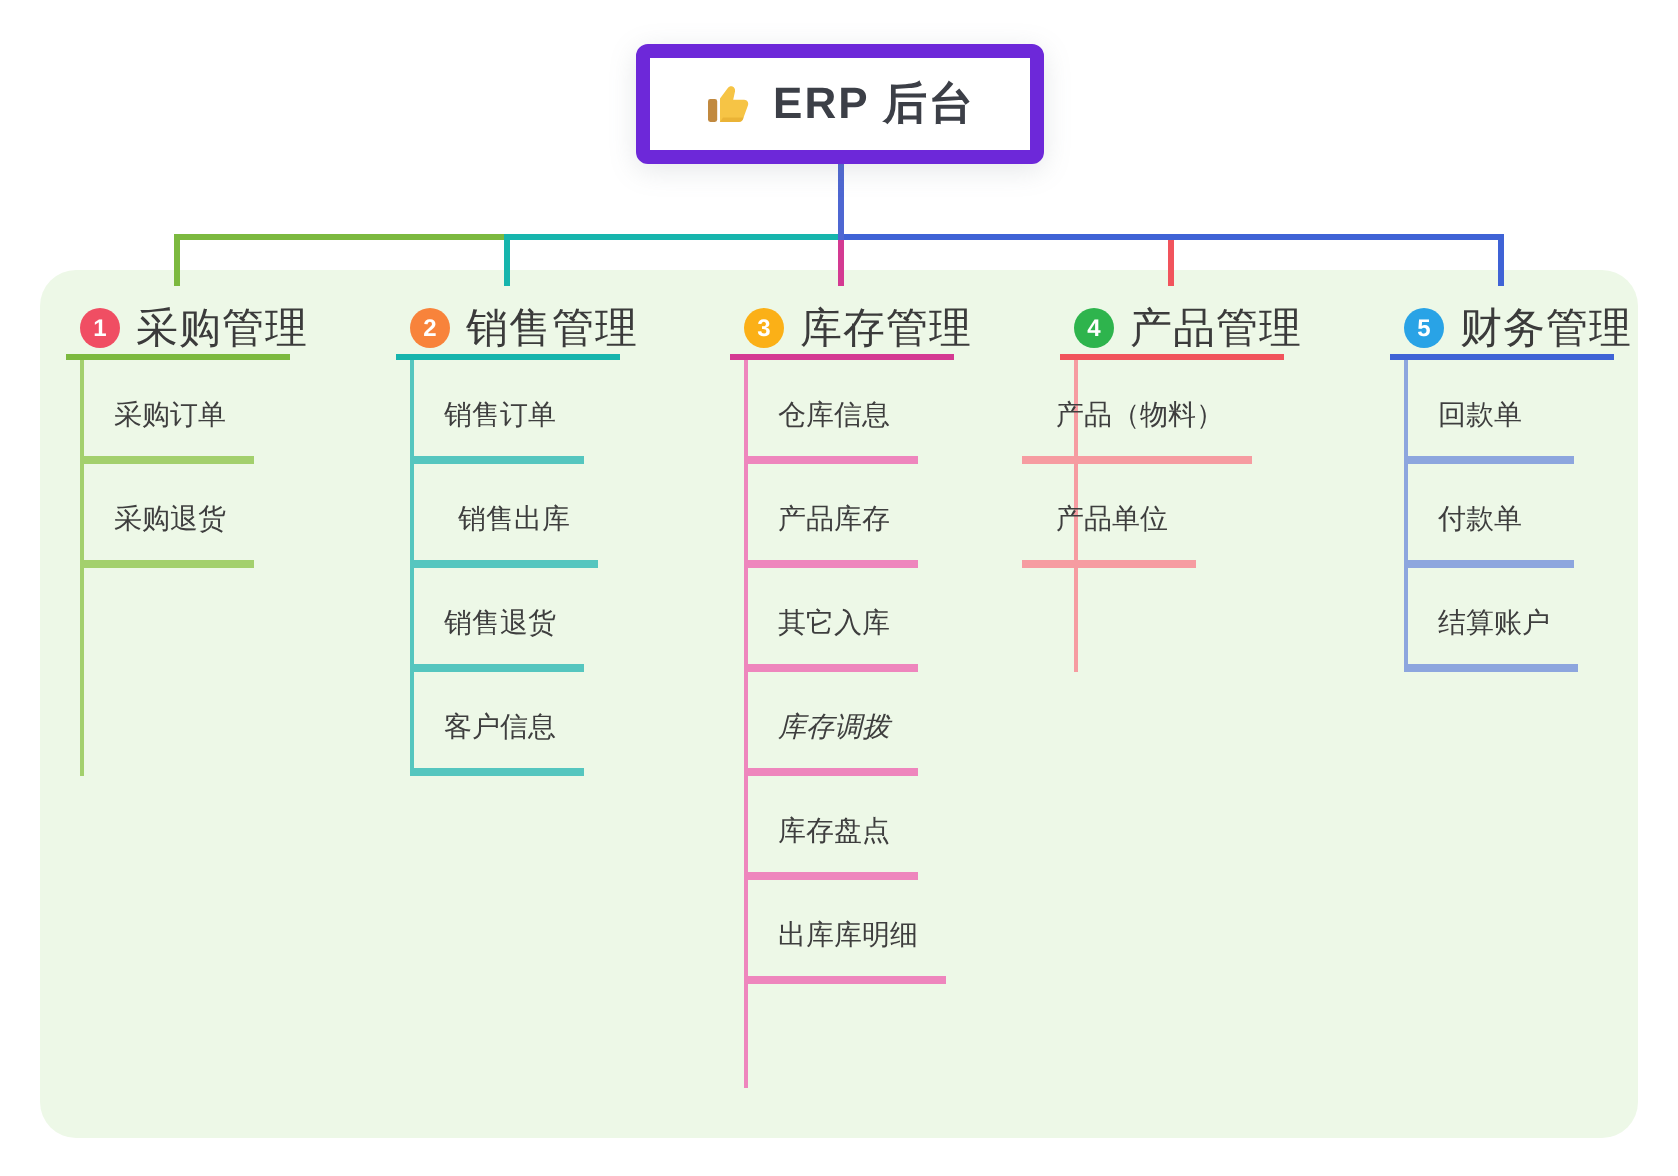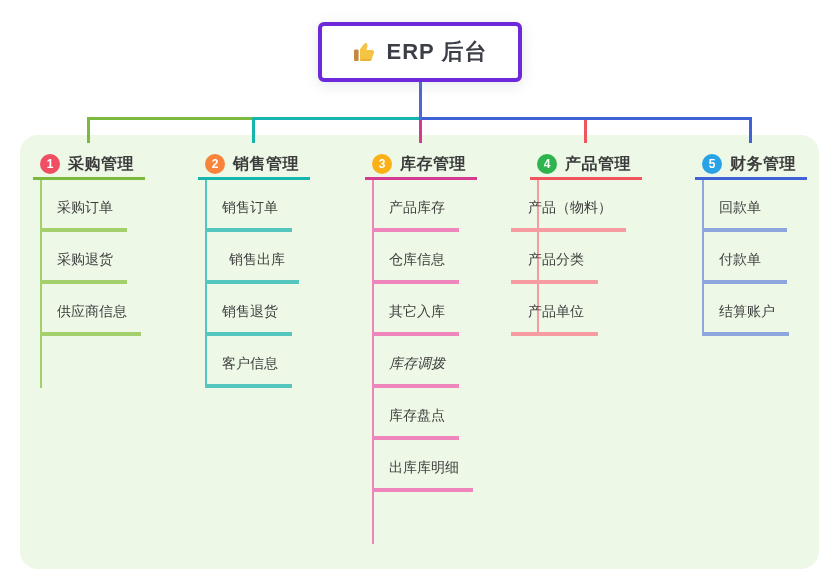--- a/index.html
+++ b/index.html
@@ -6,40 +6,40 @@
   .stage{
     position:relative;width:839px;height:588px;background:#ffffff;
     font-family:"Liberation Sans","DejaVu Sans",sans-serif;overflow:hidden;
   }
   .panel{
     position:absolute;left:20px;top:135px;width:799px;height:434px;
     border-radius:18px;
   }
   .root-card{
     position:absolute;left:318px;top:22px;width:204px;height:60px;
-    background:#ffffff;border:4px solid #6d28d9;border-radius:6px;
+    background:#ffffff;border:7px solid #6d28d9;border-radius:6px;
     box-shadow:0 3px 14px rgba(110,120,135,.18);
     display:flex;align-items:center;justify-content:center;gap:10px;
     box-sizing:border-box;
   }
   .root-label{font-size:22px;font-weight:600;color:#3c3f47;letter-spacing:1px;}
   .thumb-icon{display:inline-flex;width:24px;height:24px;}
   .line{position:absolute;}
   .branch-title{
     position:absolute;top:151px;height:26px;width:112px;
     display:flex;align-items:center;border-bottom:3px solid #000;
     box-sizing:content-box;
   }
   .badge{
     width:20px;height:20px;border-radius:50%;margin-left:7px;
     color:#fff;font-size:12px;font-weight:700;line-height:20px;
     text-align:center;flex:0 0 auto;
   }
   .branch-label{
-    margin-left:8px;font-size:16px;font-weight:700;color:#3b3b3b;
+    margin-left:8px;font-size:21px;font-weight:400;color:#3b3b3b;
     letter-spacing:0.5px;white-space:nowrap;
   }
   .child-vline{position:absolute;width:2px;top:180px;}
   .children{position:absolute;top:180px;}
   .child-item{
     height:52px;display:flex;align-items:flex-end;
     border-bottom:4px solid #0c4a6e;width:fit-content;min-width:85px;
     padding:0 14px 11px 17px;box-sizing:border-box;
   }
   .child-label{font-size:14px;color:#3e3e3e;white-space:nowrap;}
@@ -79,23 +79,20 @@
         <span class="branch-label">采购管理</span>
       </div>
       <div class="child-vline" style="left: 40px; height: 208px; background: rgb(163, 208, 109);"></div>
       <div class="children" style="left: 40px;">
         <div class="child-item" style="border-bottom-color: rgb(163, 208, 109);">
           <span class="child-label">采购订单</span>
         </div>
         <div class="child-item" style="border-bottom-color: rgb(163, 208, 109);">
           <span class="child-label">采购退货</span>
         </div>
-        <div class="child-item" style="border-bottom-color: rgb(163, 208, 109);">
-          <span class="child-label">供应商信息</span>
-        </div>
       </div>
       <div class="branch-title" style="left: 198px; border-bottom-color: rgb(22, 181, 173);">
         <span class="badge" style="background: rgb(248, 131, 59);">2</span>
         <span class="branch-label">销售管理</span>
       </div>
       <div class="child-vline" style="left: 205px; height: 208px; background: rgb(85, 198, 191);"></div>
       <div class="children" style="left: 205px;">
         <div class="child-item" style="border-bottom-color: rgb(85, 198, 191);">
           <span class="child-label">销售订单</span>
         </div>
@@ -109,24 +106,24 @@
           <span class="child-label">客户信息</span>
         </div>
       </div>
       <div class="branch-title" style="left: 365px; border-bottom-color: rgb(212, 58, 146);">
         <span class="badge" style="background: rgb(251, 176, 23);">3</span>
         <span class="branch-label">库存管理</span>
       </div>
       <div class="child-vline" style="left: 372px; height: 364px; background: rgb(238, 134, 189);"></div>
       <div class="children" style="left: 372px;">
         <div class="child-item" style="border-bottom-color: rgb(238, 134, 189);">
-          <span class="child-label">产品库存</span>
+          <span class="child-label">仓库信息</span>
         </div>
         <div class="child-item" style="border-bottom-color: rgb(238, 134, 189);">
-          <span class="child-label">仓库信息</span>
+          <span class="child-label">产品库存</span>
         </div>
         <div class="child-item" style="border-bottom-color: rgb(238, 134, 189);">
           <span class="child-label">其它入库</span>
         </div>
         <div class="child-item" style="border-bottom-color: rgb(238, 134, 189); font-style: italic;">
           <span class="child-label">库存调拨</span>
         </div>
         <div class="child-item" style="border-bottom-color: rgb(238, 134, 189);">
           <span class="child-label">库存盘点</span>
         </div>
@@ -135,23 +132,20 @@
         </div>
       </div>
       <div class="branch-title" style="left: 530px; border-bottom-color: rgb(241, 84, 92);">
         <span class="badge" style="background: rgb(46, 180, 77);">4</span>
         <span class="branch-label">产品管理</span>
       </div>
       <div class="child-vline" style="left: 537px; height: 156px; background: rgb(246, 156, 161);"></div>
       <div class="children" style="left: 511px;">
         <div class="child-item" style="border-bottom-color: rgb(246, 156, 161);">
           <span class="child-label">产品（物料）</span>
-        </div>
-        <div class="child-item" style="border-bottom-color: rgb(246, 156, 161);">
-          <span class="child-label">产品分类</span>
         </div>
         <div class="child-item" style="border-bottom-color: rgb(246, 156, 161);">
           <span class="child-label">产品单位</span>
         </div>
       </div>
       <div class="branch-title" style="left: 695px; border-bottom-color: rgb(63, 99, 214);">
         <span class="badge" style="background: rgb(41, 163, 230);">5</span>
         <span class="branch-label">财务管理</span>
       </div>
       <div class="child-vline" style="left: 702px; height: 156px; background: rgb(141, 166, 222);"></div>

